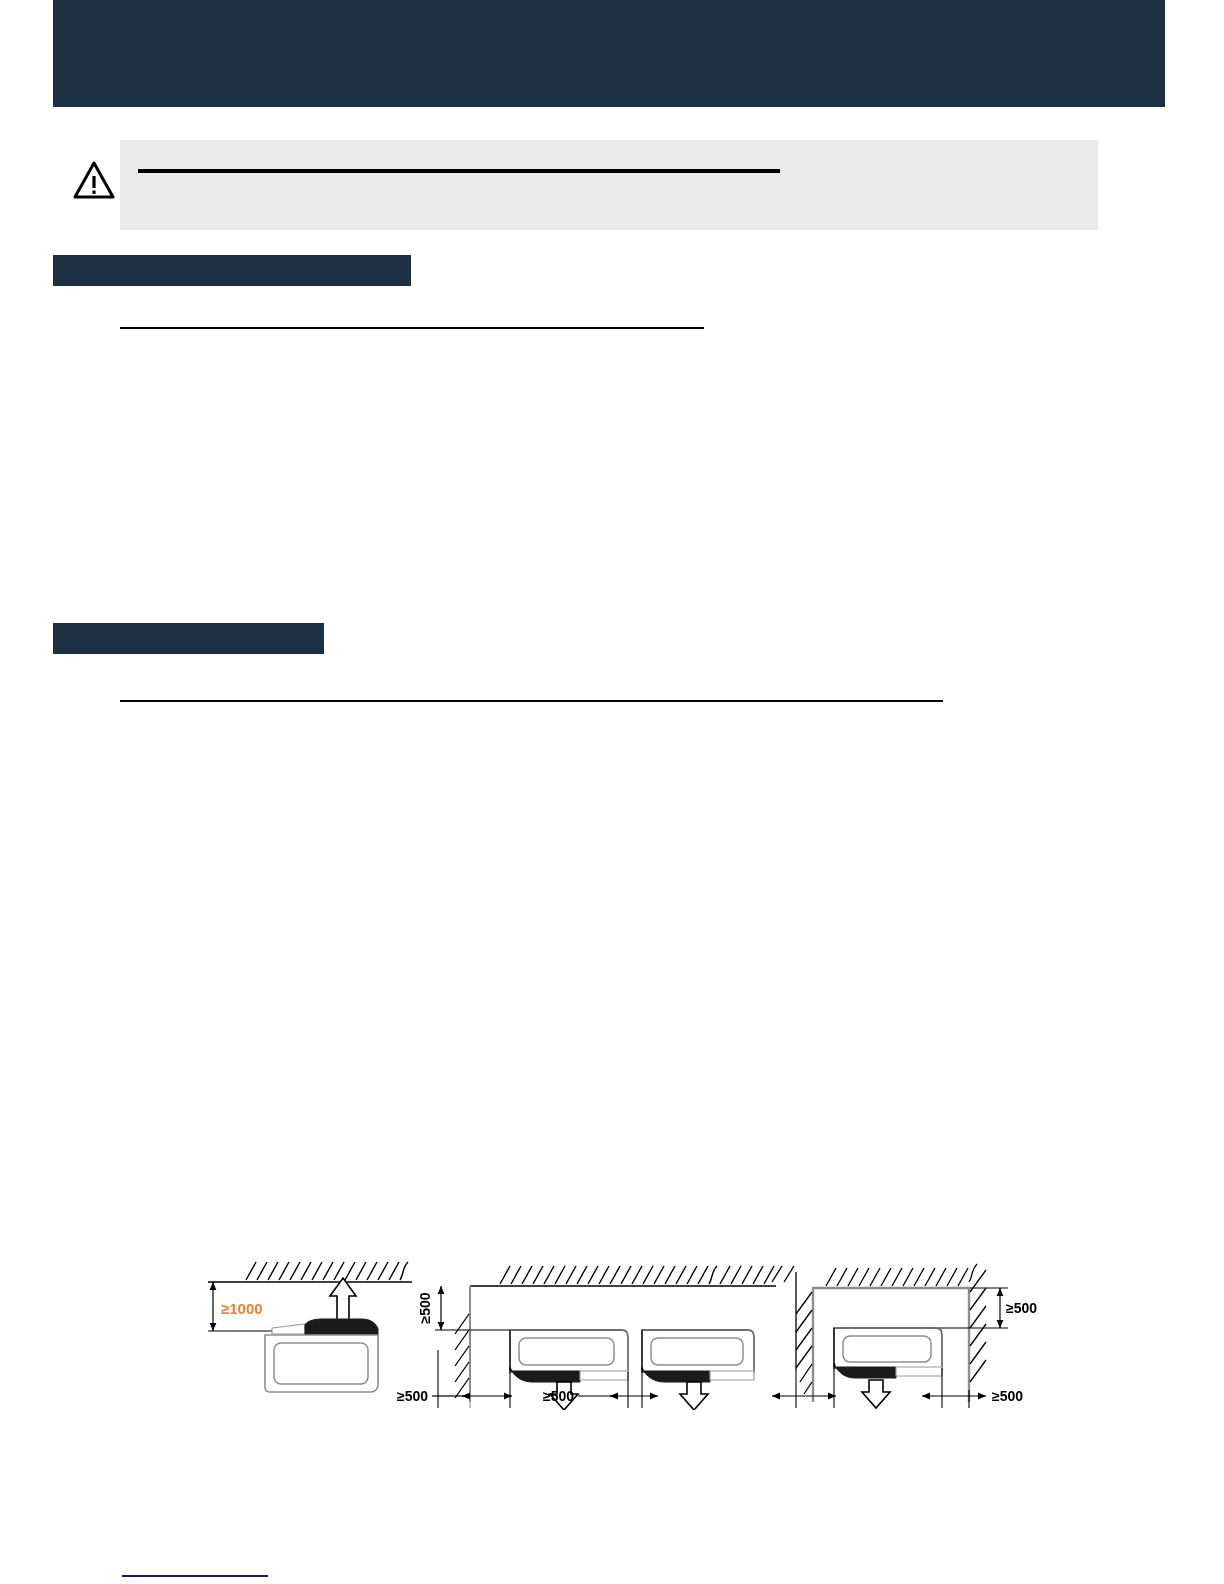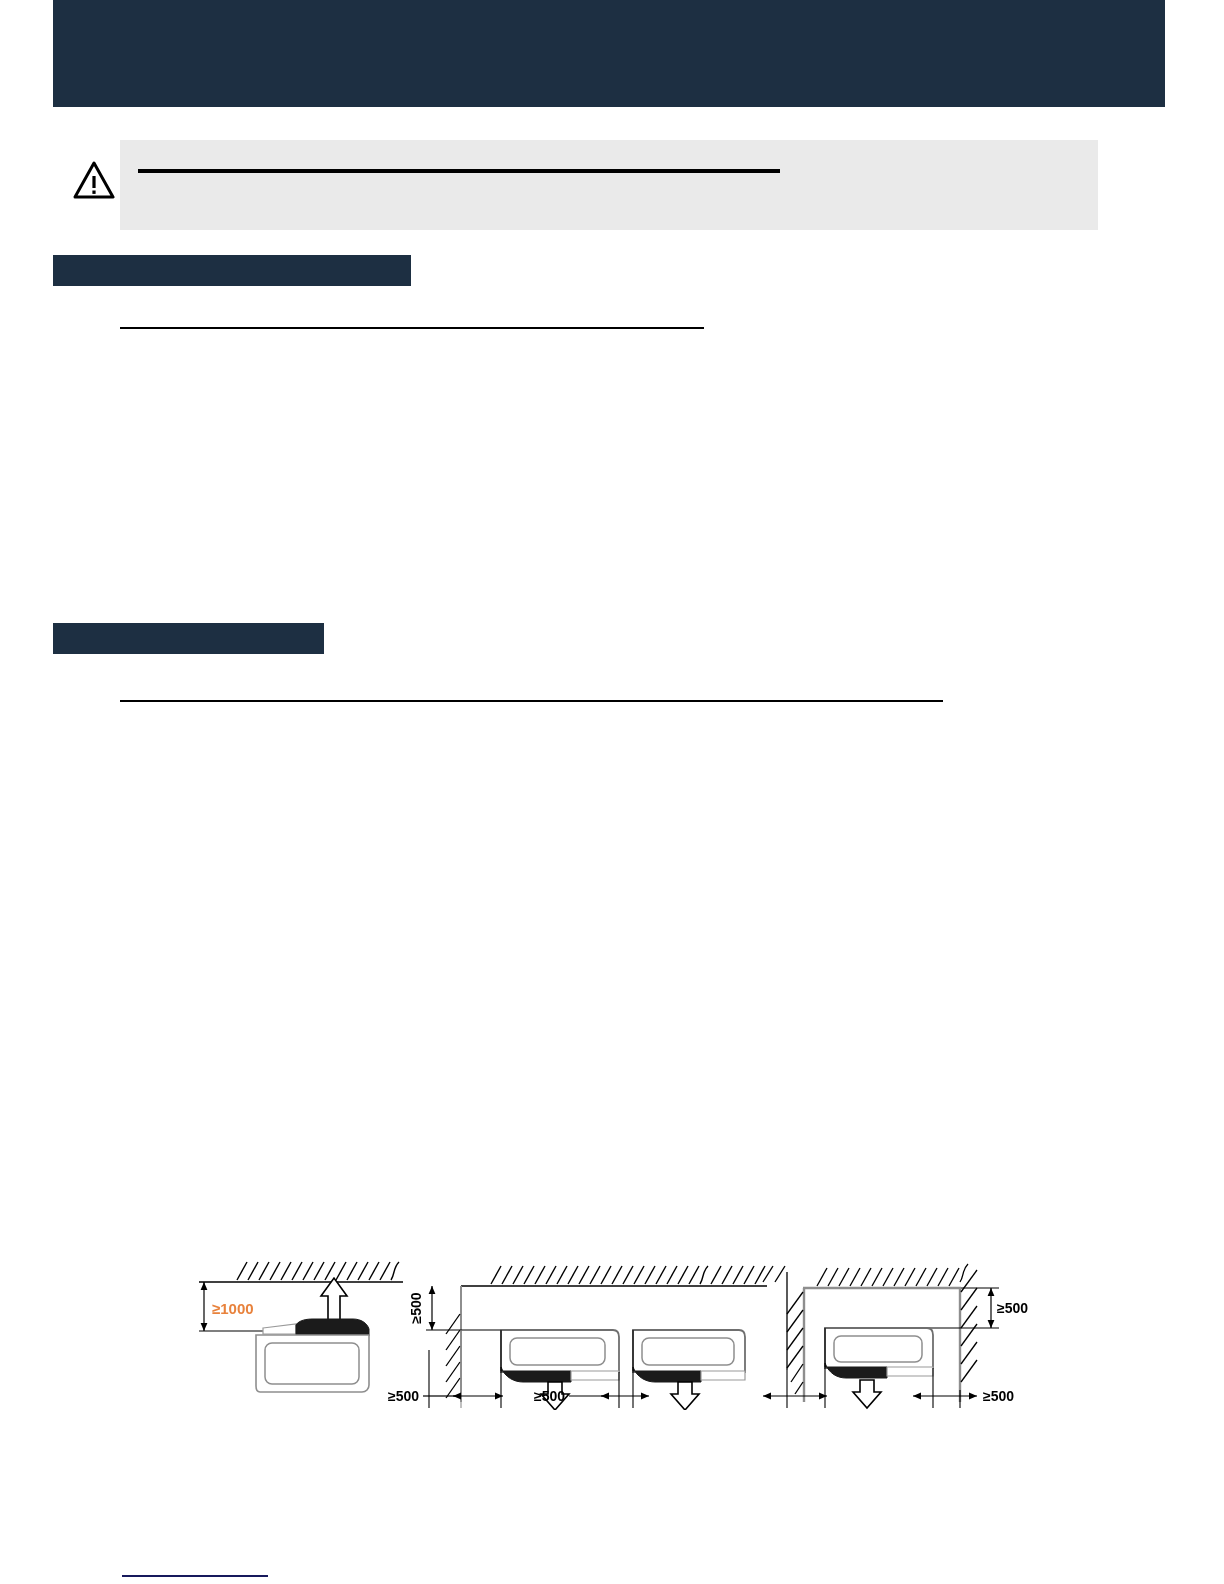--- a/index.html
+++ b/index.html
@@ -117,21 +117,21 @@
     color: #111111;
     line-height: 20px;
     white-space: pre-wrap;
   }
   #body-1 { left: 120px; top: 336px; width: 1000px; }
   #body-2 { left: 120px; top: 710px; width: 1000px; }
 
   
   .diagram-row {
     position: absolute;
-    left: 171px;
+    left: 180px;
     top: 1230px;
     width: 860px;
     height: 180px;
   }
   .diagram-row svg { display: block; }
 
   
   .footer-rule {
     position: absolute;
     left: 122px;

